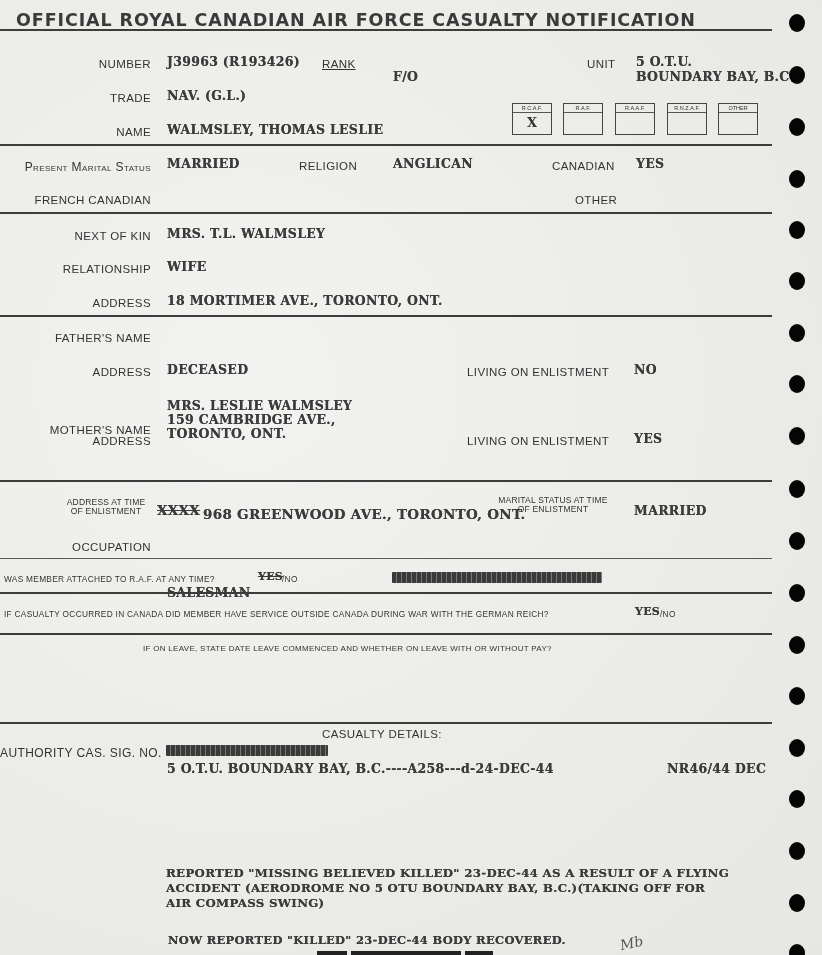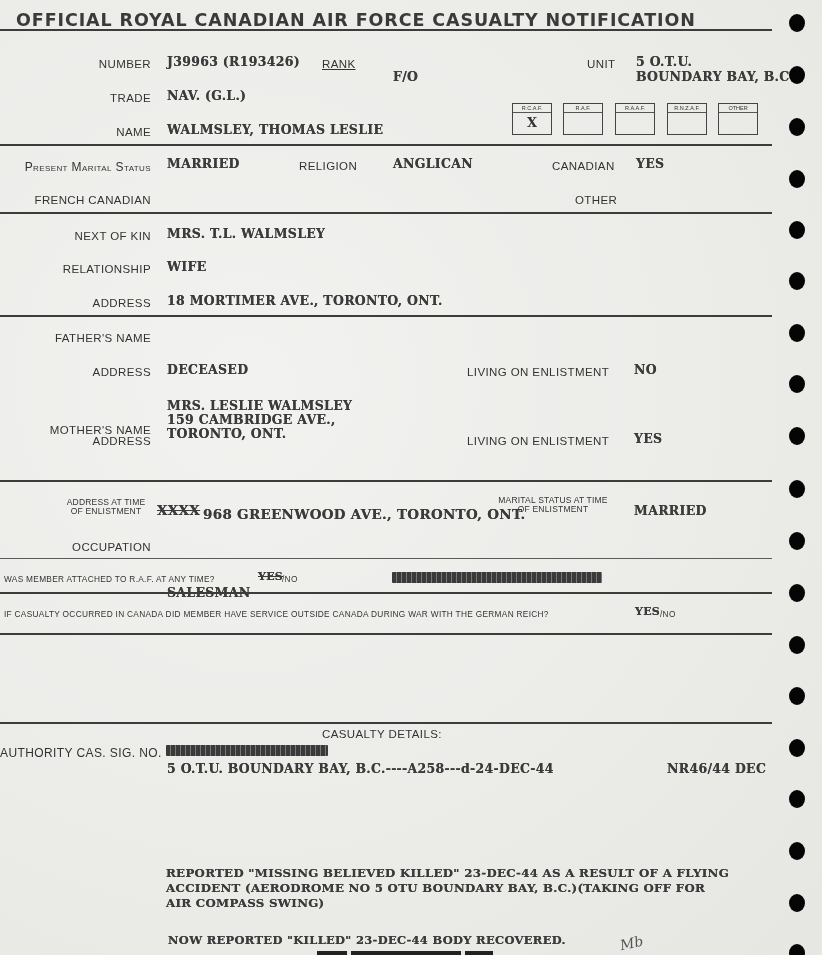--- a/index.html
+++ b/index.html
@@ -176,20 +176,21 @@
   <div class="strike" style="left:392px; top:572px; width:210px;"></div>
 
   <div class="rule" style="top:592px;"></div>
 
   <div class="lbl q" style="left:4px; top:609px;">IF CASUALTY OCCURRED IN CANADA DID MEMBER HAVE SERVICE OUTSIDE CANADA DURING WAR WITH THE GERMAN REICH?</div>
   <div class="val" style="left:635px; top:605px; font-size:11px;">YES</div>
   <div class="lbl q" style="left:660px; top:609px;">/NO</div>
 
   <div class="rule" style="top:633px;"></div>
 
+  <div class="lbl q" style="left:143px; top:644px; font-size:8px;">IF ON LEAVE, STATE DATE LEAVE COMMENCED AND WHETHER ON LEAVE WITH OR WITHOUT PAY?</div>
 
   <div class="rule" style="top:722px;"></div>
 
   <div class="lbl" style="left:322px; top:728px;">CASUALTY DETAILS:</div>
   <div class="lbl" style="left:0px; top:746px; font-size:12px;">AUTHORITY CAS. SIG. NO.</div>
   <div class="strike" style="left:166px; top:745px; width:162px;"></div>
   <div class="val" style="left:167px; top:762px;">5 O.T.U. BOUNDARY BAY, B.C.----A258---d-24-DEC-44</div>
   <div class="val" style="left:667px; top:762px;">NR46/44 DEC</div>
 
   <div class="val" style="left:166px; top:866px; font-size:11.8px;">REPORTED "MISSING BELIEVED KILLED" 23-DEC-44 AS A RESULT OF A FLYING</div>

